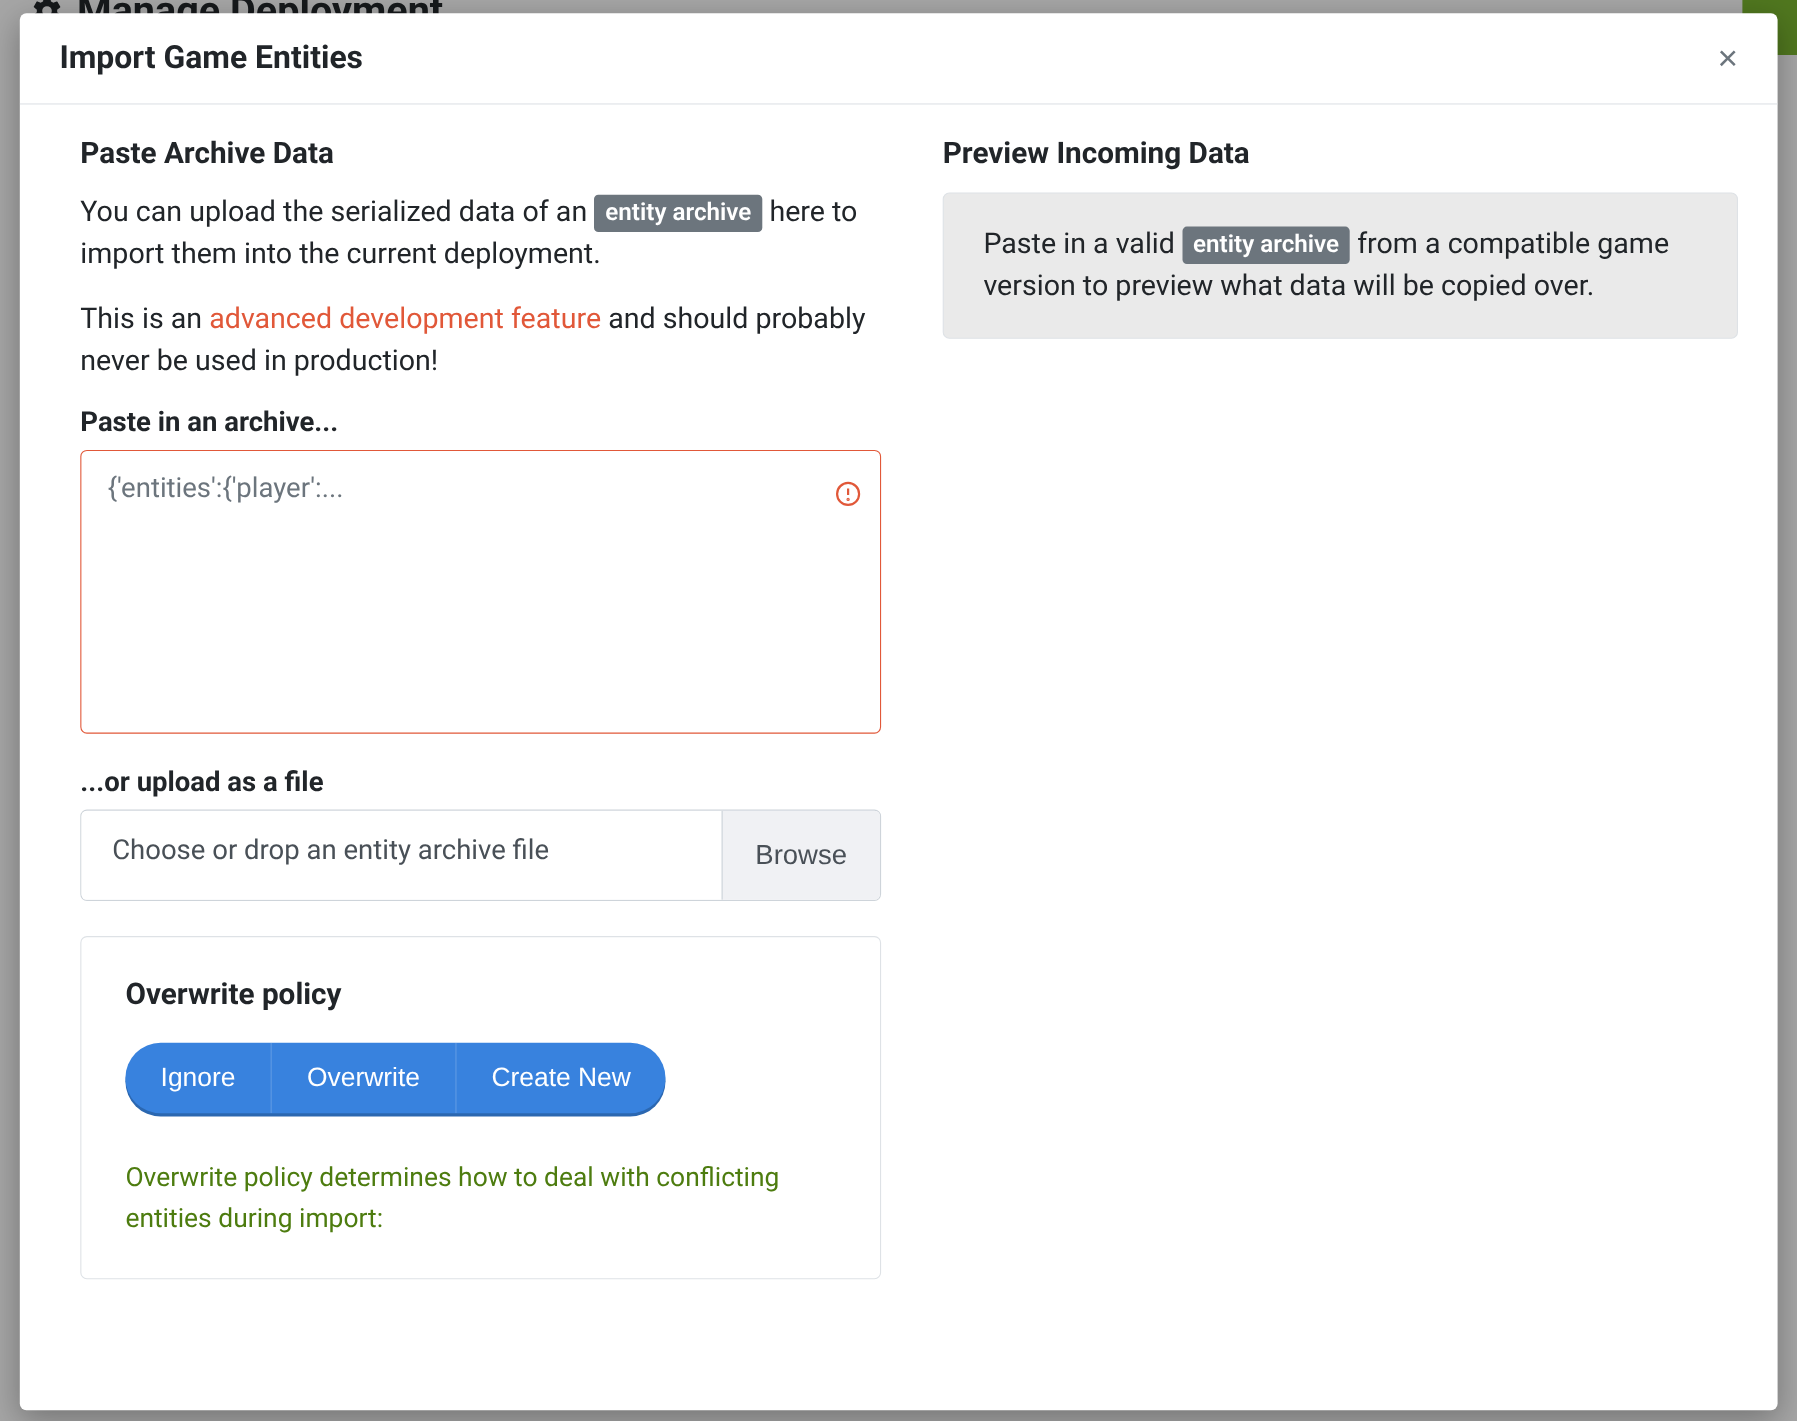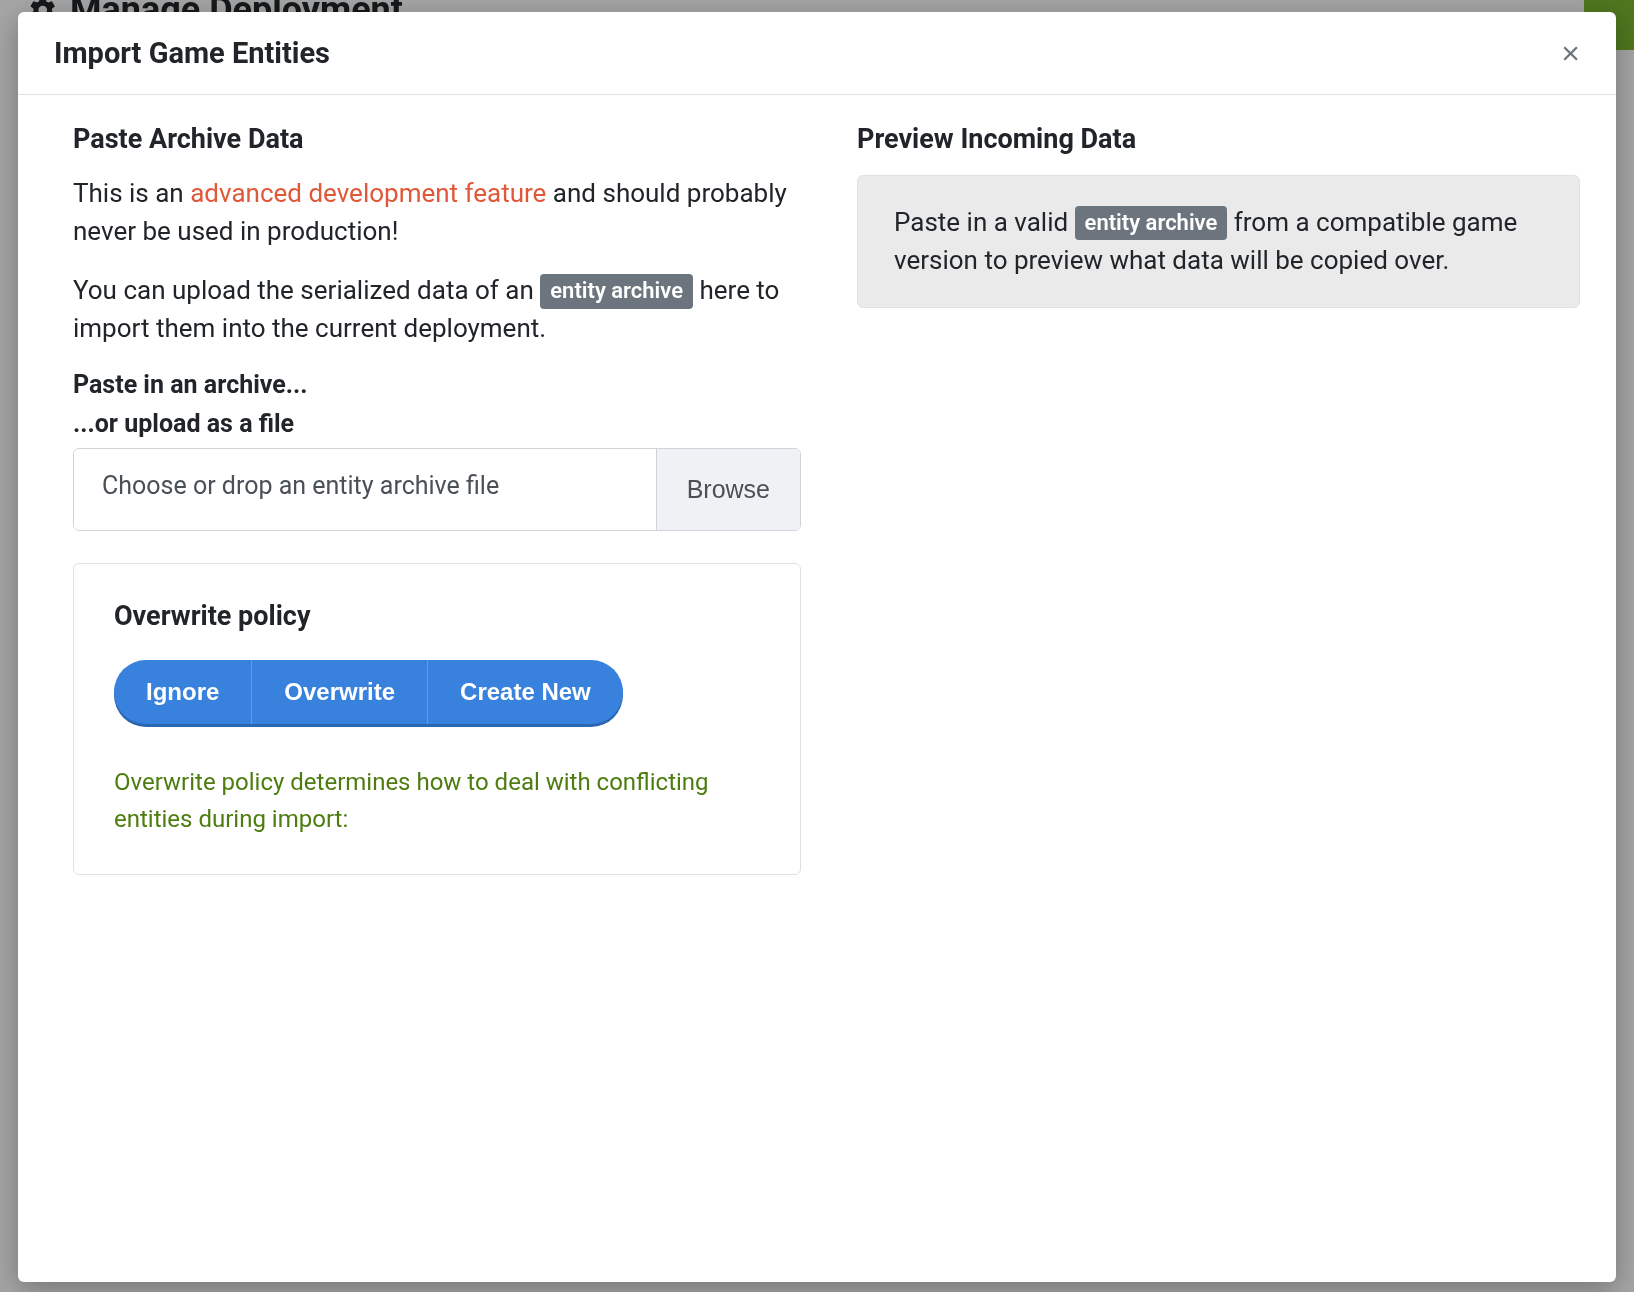--- a/index.html
+++ b/index.html
@@ -184,21 +184,21 @@
       overflow: hidden;
       background: #3882de;
       box-shadow: 0 3px 0 0 #2b67b0;
       margin-bottom: 40px;
     }
     .policy-pill {
       border: none;
       background: transparent;
       color: #fff;
       font-size: 24px;
-      font-weight: 700;
+      font-weight: 400;
       padding: 18px 32px;
       cursor: pointer;
       border-right: 1px solid rgba(255,255,255,0.2);
     }
     .policy-pill:last-child { border-right: none; }
     .policy-desc {
       font-size: 24px;
       color: #4d7c0f;
       line-height: 1.55;
     }
@@ -228,29 +228,37 @@
     <div class="modal-header">
       <h1>Import Game Entities</h1>
       <button class="close-btn">×</button>
     </div>
 
     <div class="modal-body">
       <div class="left-col">
         <h2 class="section-title">Paste Archive Data</h2>
 
         <p class="body-text">
+          <span>You can upload the serialized data of an </span><span class="badge">entity archive</span><span> here to import them into the current deployment.</span>
+        </p>
+
+        <p class="body-text">
           <span>This is an </span><a href="#" class="adv-link">advanced development feature</a><span> and should probably never be used in production!</span>
         </p>
 
-        <p class="body-text">
-          <span>You can upload the serialized data of an </span><span class="badge">entity archive</span><span> here to import them into the current deployment.</span>
-        </p>
-
         <div class="field-label">Paste in an archive...</div>
 
+        <div class="archive-input-wrap">
+          <textarea class="archive-textarea" placeholder="{'entities':{'player':..." style=""></textarea>
+          <svg class="warning-icon" viewBox="0 0 24 24" fill="none" stroke="#e15839" stroke-width="2">
+            <circle cx="12" cy="12" r="10"></circle>
+            <line x1="12" y1="7" x2="12" y2="13"></line>
+            <circle cx="12" cy="17" r="0.5" fill="#e15839"></circle>
+          </svg>
+        </div>
 
         <div class="field-label">...or upload as a file</div>
 
         <div class="file-input-row">
           <div class="file-placeholder">Choose or drop an entity archive file</div>
           <button class="browse-btn">Browse</button>
         </div>
 
         <div class="policy-card">
           <h3>Overwrite policy</h3>

